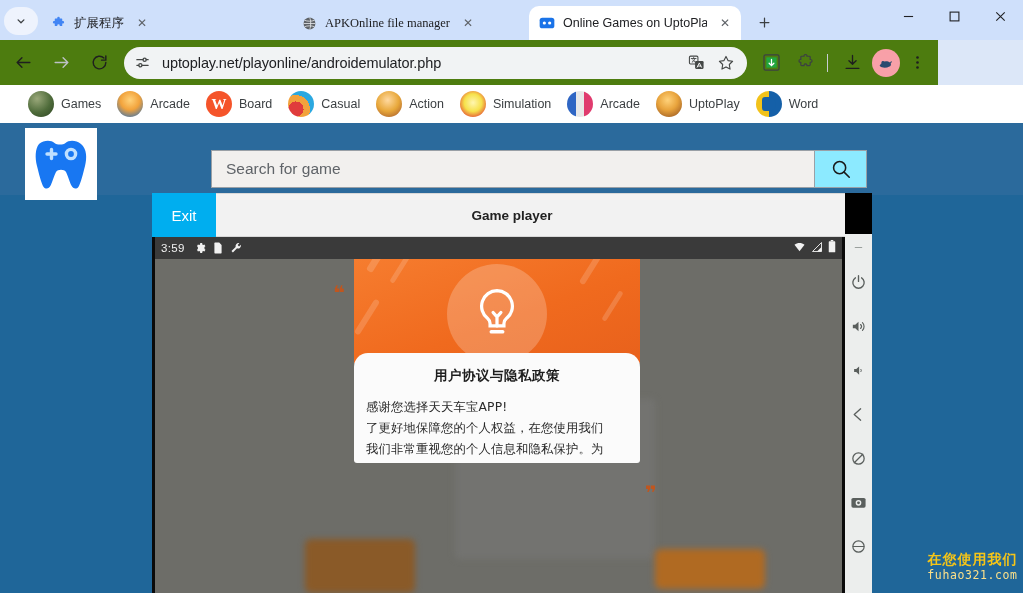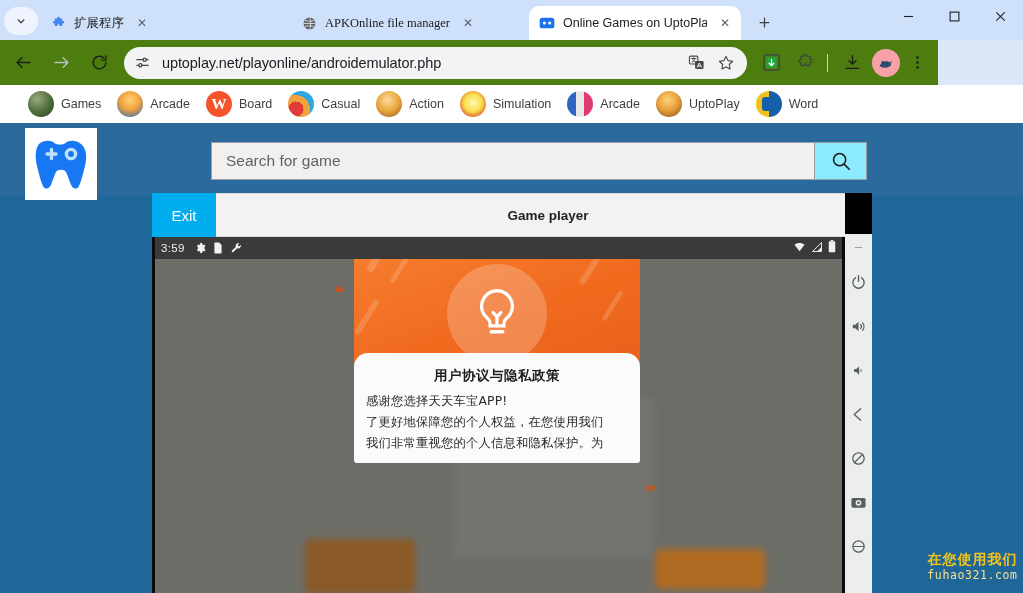--- a/index.html
+++ b/index.html
@@ -114,21 +114,21 @@
   .page{
     position:absolute;left:0;top:123px;width:1023px;height:470px;
     background:#1f6699;overflow:hidden;
   }
   .site-header{position:absolute;left:0;top:0;width:1023px;height:72px;background:#2b6a9c;}
   .logo-box{
     position:absolute;left:25px;top:5px;width:72px;height:72px;background:#ffffff;
     display:flex;align-items:center;justify-content:center;cursor:pointer;
   }
   .search-wrap{
-    position:absolute;left:211px;top:19px;display:flex;align-items:stretch;height:38px;
+    position:absolute;left:211px;top:27px;display:flex;align-items:stretch;height:38px;
   }
   .search-input{
     width:604px;height:38px;background:#f2f0ee;border:1px solid #9aa0a6;
     box-sizing:border-box;font-size:15.5px;color:#5f6368;
     padding-left:14px;outline:none;font-family:"Liberation Sans",sans-serif;
   }
   .search-input::placeholder{color:#5f6368;opacity:1;}
   .search-btn{
     width:52px;height:38px;background:#8ceaff;border:1px solid #9aa0a6;border-left:none;
     box-sizing:border-box;display:flex;align-items:center;justify-content:center;cursor:pointer;
@@ -145,21 +145,21 @@
   }
   .exit-btn{
     width:64px;height:44px;background:#00aeef;color:#fff;
     display:flex;align-items:center;justify-content:center;
     font-size:15px;cursor:pointer;flex:none;
     position:absolute;left:0;top:0;
   }
   .player-title{
     position:absolute;left:0;top:0;width:720px;height:44px;
     display:flex;align-items:center;justify-content:center;
-    font-size:13.5px;font-weight:bold;color:#222;pointer-events:none;margin-left:36px;
+    font-size:13.5px;font-weight:bold;color:#222;pointer-events:none;
   }
   .blackcap{position:absolute;left:693px;top:0;width:27px;height:44px;background:#000;}
 
   .screen{
     position:absolute;left:0;top:44px;width:720px;height:356px;overflow:hidden;
     background:#6d6d68;
   }
   .screen-left-black{position:absolute;left:0;top:0;width:3px;height:356px;background:#0a0a0a;}
   .screen-right-black{position:absolute;left:690px;top:0;width:3px;height:356px;background:#0a0a0a;}
 
@@ -205,21 +205,21 @@
   .dlg-body{
     position:absolute;left:0;top:116px;width:286px;height:110px;background:#fbfbfb;
     border-radius:14px 14px 0 0;
   }
   .dlg-title{
     position:absolute;left:0;top:14px;width:286px;text-align:center;
     font-family:"DejaVu Sans","Liberation Sans",sans-serif;
     font-size:13.5px;font-weight:bold;color:#1d1d1d;letter-spacing:.5px;
   }
   .dlg-text{
-    position:absolute;left:12px;top:38px;width:266px;
+    position:absolute;left:12px;top:44px;width:266px;
     font-family:"DejaVu Sans","Liberation Sans",sans-serif;
     font-size:12.3px;color:#2a2a2a;line-height:21px;letter-spacing:.2px;
   }
 
   
   .emu-side{
     position:absolute;left:845px;top:234px;width:27px;height:359px;
     background:#eceeed;display:flex;flex-direction:column;align-items:center;
   }
   .emu-ico{

